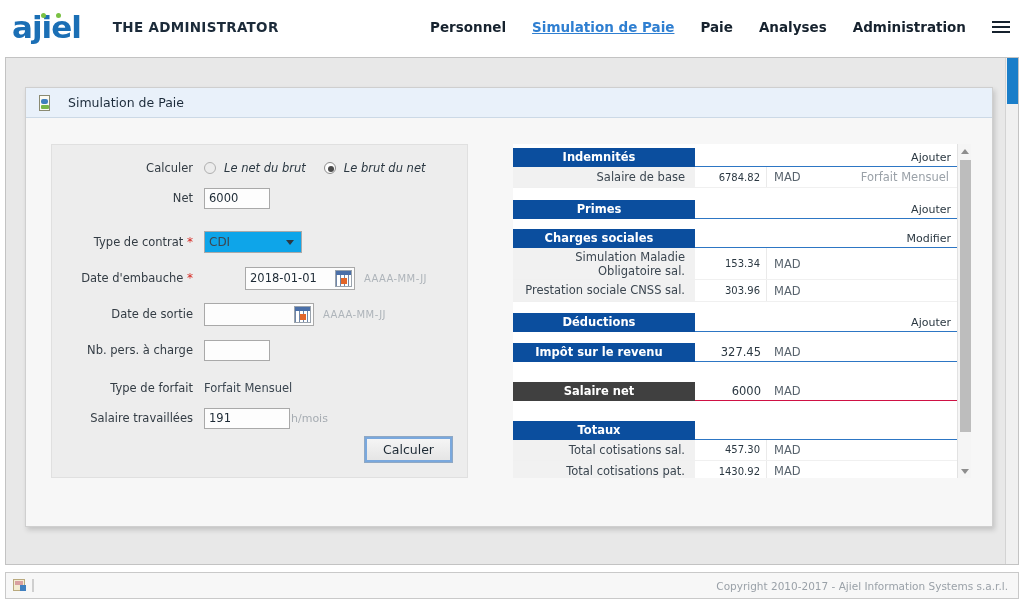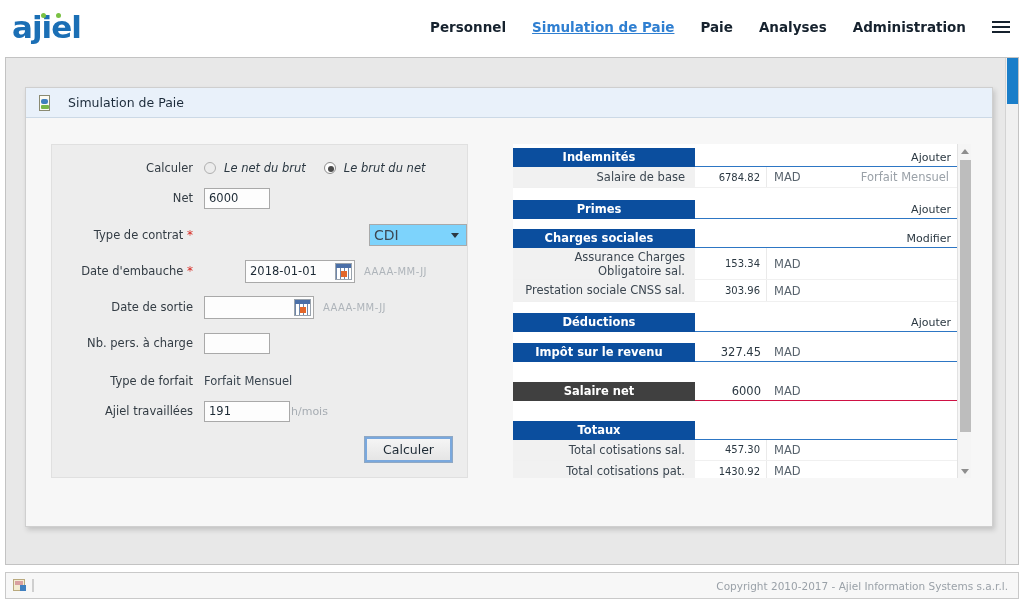--- a/index.html
+++ b/index.html
@@ -103,22 +103,22 @@
   }
   .req { color: #d6261f; font-size: 12px; }
   .fctrl { display: flex; align-items: center; }
 
   input.txt {
     height: 21px; border: 1px solid #a9a9a9; background: #fdfdfd;
     font-family: "DejaVu Sans", sans-serif; font-size: 11.5px;
     color: #1d2a35; padding: 0 4px; outline: none;
   }
   .sel {
-    width: 98px; height: 22px; border: 1px solid #a9a9a9; background: #7dd3fc;
-    font-size: 14px; color: #3c4752; display: flex; align-items: center;
+    width: 98px; height: 22px; border: 1px solid #a9a9a9; background: #0ea5e9;
+    font-size: 12px; color: #3c4752; display: flex; align-items: center;
     padding: 0 4px; position: relative;
   }
   .sel .caret {
     position: absolute; right: 7px; top: 50%; margin-top: -2px;
     width: 0; height: 0; border-left: 4px solid transparent;
     border-right: 4px solid transparent; border-top: 5px solid #2b3842;
   }
   .datewrap {
     width: 110px; height: 23px; border: 1px solid #a9a9a9; background: #fdfdfd;
     display: flex; align-items: center; position: relative;
@@ -277,20 +277,21 @@
 </style>
 </head>
 <body>
 
 <div class="topbar">
   <div class="logo">
     <span>ajiel</span>
     <span class="dot dot1"></span>
     <span class="dot dot2"></span>
   </div>
+  <div class="admin-title">THE ADMINISTRATOR</div>
   <nav class="nav">
     <a href="#">Personnel</a>
     <a href="#" class="active">Simulation de Paie</a>
     <a href="#">Paie</a>
     <a href="#">Analyses</a>
     <a href="#">Administration</a>
     <span class="hamburger">
         <i></i>
         <i></i>
         <i></i>
@@ -327,21 +328,21 @@
         </div>
       </div>
 
       <div class="frow">
         <div class="flabel">Net</div>
         <div class="fctrl">
           <input class="txt" style="width: 66px;" value="6000">
         </div>
       </div>
 
-      <div class="frow" style="margin-top:7px;justify-content:space-between;">
+      <div class="frow" style="margin-top:14px;">
         <div class="flabel">
           <span>Type de contrat</span>
           <span class="req">*</span>
         </div>
         <div class="fctrl">
           <div class="sel">
             <span>CDI</span>
             <span class="caret"></span>
           </div>
         </div>
@@ -388,21 +389,21 @@
       </div>
 
       <div class="frow" style="margin-top:8px;">
         <div class="flabel">Type de forfait</div>
         <div class="fctrl">
           <span class="statval">Forfait Mensuel</span>
         </div>
       </div>
 
       <div class="frow">
-        <div class="flabel">Ajiel travaillées</div>
+        <div class="flabel">Salaire travaillées</div>
         <div class="fctrl">
           <input class="txt" style="width: 86px;" value="191">
           <span class="unit">h/mois</span>
         </div>
       </div>
 
       <button class="btn-calc">Calculer</button>
     </div>
 
     <div class="results">
@@ -428,21 +429,21 @@
             </div>
         </div>
 
         <div class="sec" style="margin-top:10px;">
           <div class="cap">Charges sociales</div>
           <div class="rule">
               <span class="action">Modifier</span>
             </div>
         </div>
         <div class="vrow tall" style="height:32px;">
-          <div class="lbl">Assurance Charges Obligatoire sal.</div>
+          <div class="lbl">Simulation Maladie Obligatoire sal.</div>
           <div class="num">153.34</div>
           <div class="cur">MAD</div>
           <div class="extra"></div>
         </div>
         <div class="vrow">
           <div class="lbl">Prestation sociale CNSS sal.</div>
           <div class="num">303.96</div>
           <div class="cur">MAD</div>
           <div class="extra"></div>
         </div>

